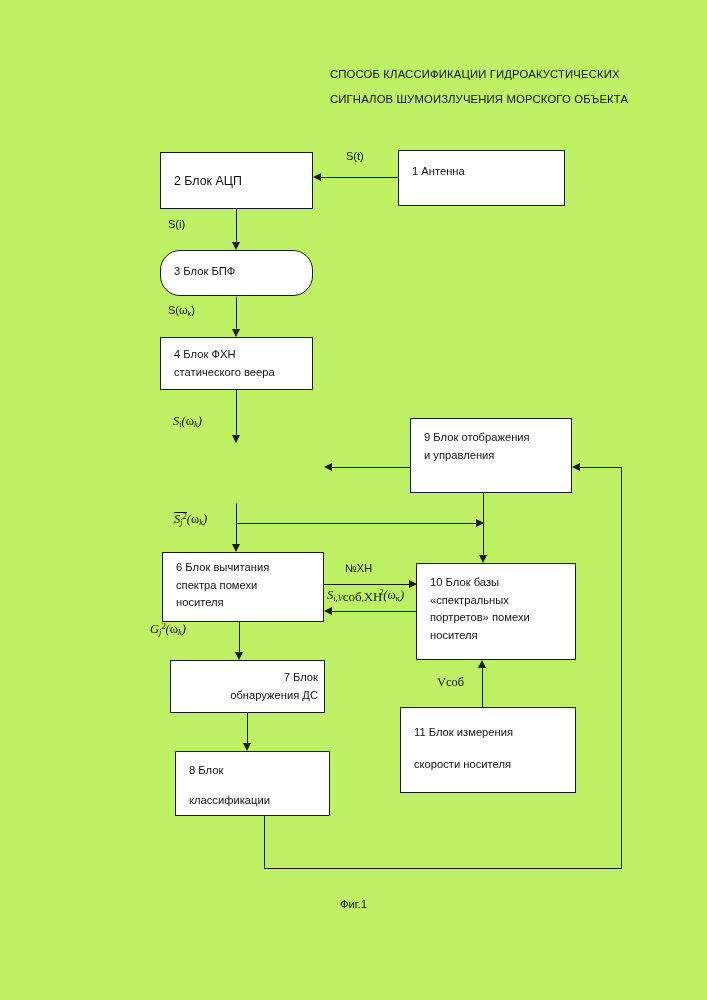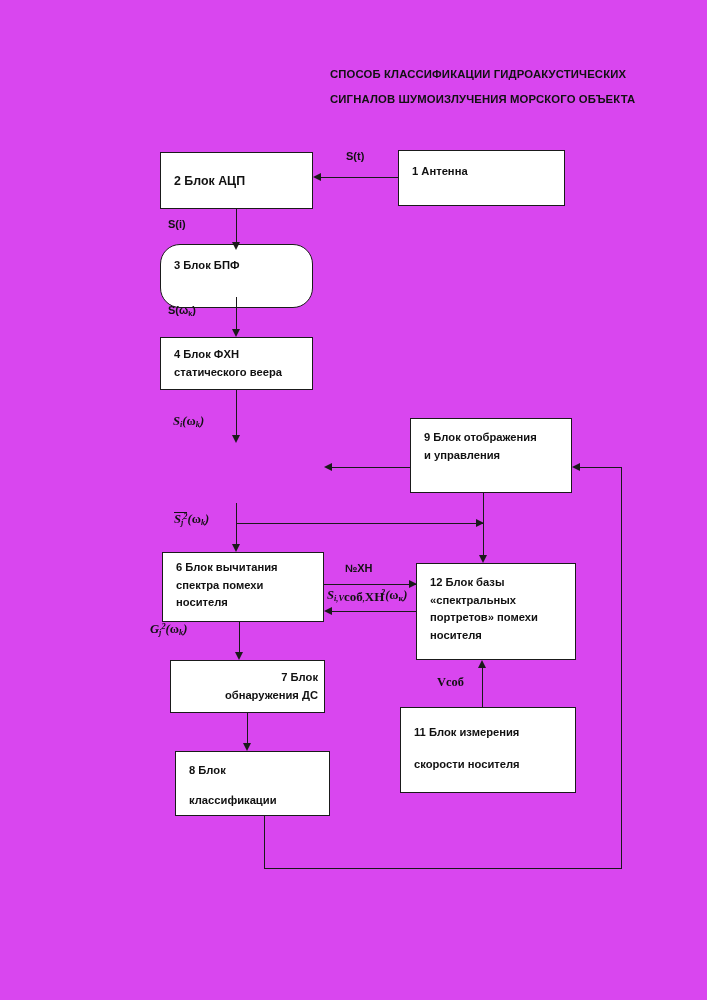--- a/index.html
+++ b/index.html
@@ -10,22 +10,21 @@
   }
   body {
     font-family: "Liberation Sans", sans-serif;
     color: #000000;
   }
   #page {
     position: relative;
     width: 707px;
     height: 1000px;
     overflow: hidden;
-    background: #d946ef;
-    font-weight: bold;
+    background: #bef264;
   }
   
   .title-block {
     position: absolute;
     left: 330px;
     top: 62px;
     width: 360px;
   }
   .title-line {
     font-size: 11.3px;
@@ -136,21 +135,21 @@
       <div class="ln">1 Антенна</div>
     </div>
   </div>
 
   <div class="blk" style="left:160px; top:152px; width:153px; height:57px;">
     <div class="inner" style="top:20px;">
       <div class="ln" style="font-size:12.4px;">2 Блок  АЦП</div>
     </div>
   </div>
 
-  <div class="blk" style="left:160px; top:244px; width:153px; height:64px;border-radius:20px;">
+  <div class="blk" style="left:160px; top:250px; width:153px; height:46px;border-radius:20px;">
     <div class="inner" style="top:12px;">
       <div class="ln">3 Блок БПФ</div>
     </div>
   </div>
 
   <div class="blk" style="left:160px; top:337px; width:153px; height:53px;">
     <div class="inner" style="top:8px;">
       <div class="ln">4 Блок ФХН</div>
       <div class="ln">статического веера</div>
     </div>
@@ -181,21 +180,21 @@
 
   <div class="blk" style="left:410px; top:418px; width:162px; height:75px;padding-left:48px;">
     <div class="inner" style="top:10px;">
       <div class="ln">9 Блок  отображения</div>
       <div class="ln">и управления</div>
     </div>
   </div>
 
   <div class="blk" style="left:416px; top:563px; width:160px; height:97px;">
     <div class="inner" style="top:10px;">
-      <div class="ln">12 Блок базы</div>
+      <div class="ln">10 Блок базы</div>
       <div class="ln">«спектральных</div>
       <div class="ln">портретов» помехи</div>
       <div class="ln">носителя</div>
     </div>
   </div>
 
   <div class="blk" style="left:400px; top:707px; width:176px; height:86px;">
     <div class="inner" style="top:16px;">
       <div class="ln">11 Блок измерения</div>
       <div class="ln" style="margin-top:14px;">скорости носителя</div>
@@ -258,14 +257,15 @@
   <div class="elabel math" style="left:174px; top:512px;"><span class="ovl">S<sub>j</sub><sup>2</sup></span>(<span class="up">ω</span><sub>k</sub>)</div>
 
   <div class="elabel math" style="left:150px; top:622px;">G<sub>j</sub><sup>2</sup>(<span class="up">ω</span><sub>k</sub>)</div>
 
   <div class="elabel" style="left:345px; top:562px;">№ХН</div>
 
   <div class="elabel math" style="left:327px; top:588px;">S<sub>i,V<span class="smallcap">соб</span>,<span class="smallcap">ХН</span></sub><sup style="margin-left:-0.4em;">2</sup>(<span class="up">ω</span><sub><span class="up">к</span></sub>)</div>
 
   <div class="elabel" style="left:437px; top:675px; font-family:'Liberation Serif', serif; font-size:12.4px;">Vсоб</div>
 
+  <div class="caption">Фиг.1</div>
 
 </div>
 
 </body></html>

